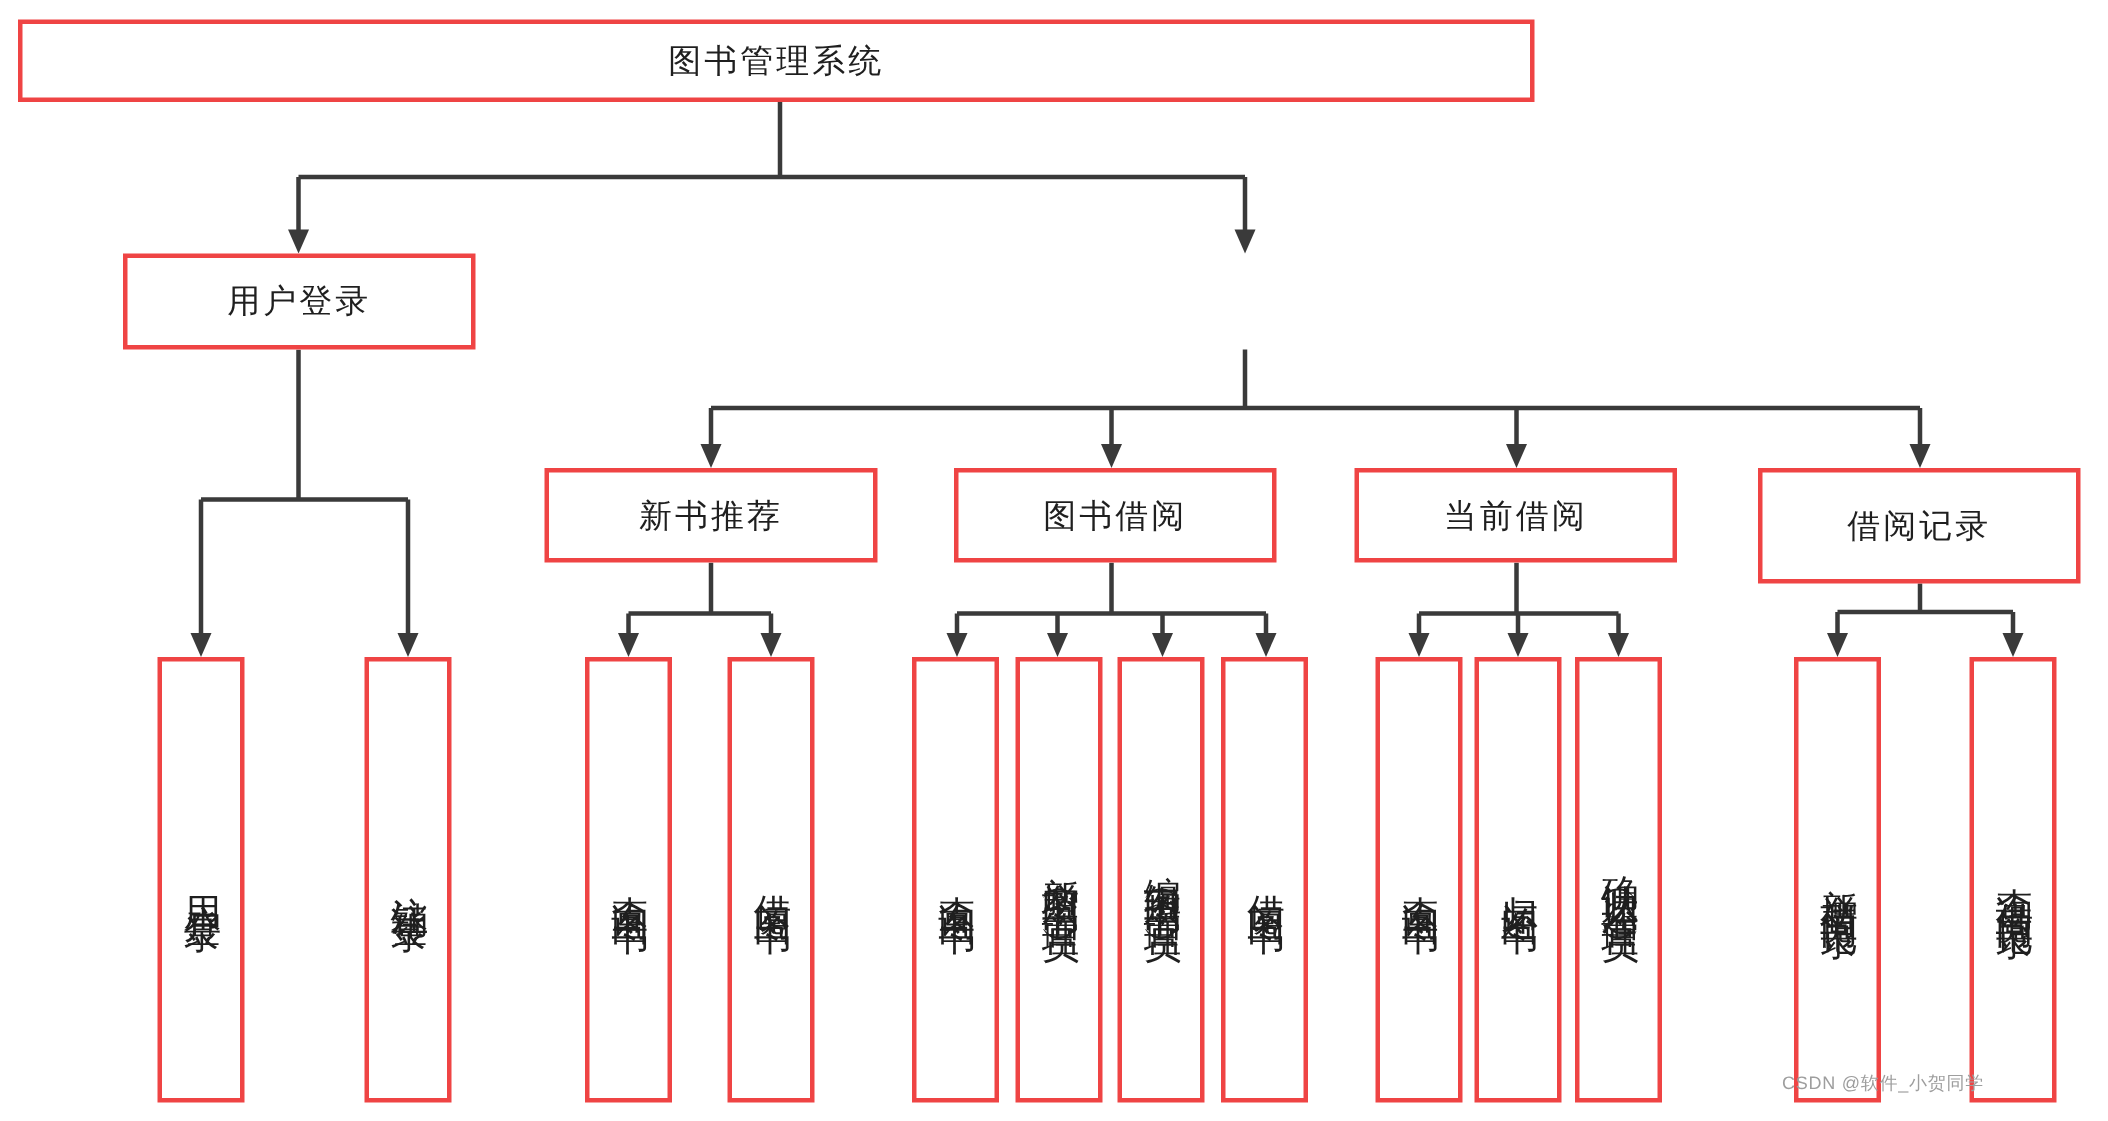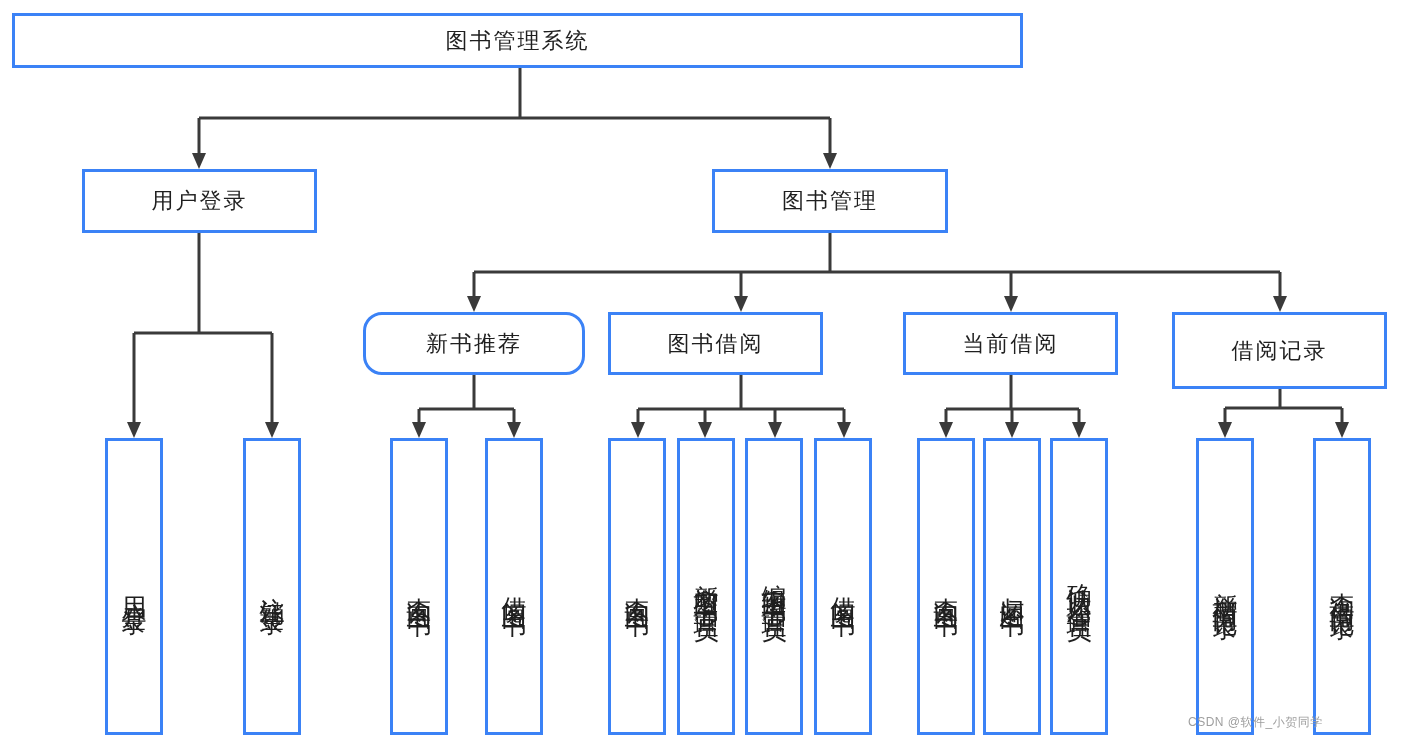--- a/index.html
+++ b/index.html
@@ -3,21 +3,21 @@
 <meta charset="utf-8">
 <style>
   html,body { margin:0; padding:0; background:#ffffff; }
   .canvas {
     position:relative; width:1405px; height:747px; background:#ffffff;
     font-family:"Liberation Sans","DejaVu Sans",sans-serif; overflow:hidden;
   }
   .connectors { position:absolute; left:0; top:0; width:1405px; height:747px; }
   .box {
     position:absolute; box-sizing:border-box; background:#ffffff;
-    border:3px solid #3b82f6; display:flex; align-items:center; justify-content:center;
+    border:3px solid #ef4444; display:flex; align-items:center; justify-content:center;
     color:#1f1f1f;
   }
   .hbox { font-size:22px; letter-spacing:2px; }
   .vbox {
     writing-mode:vertical-rl; text-orientation:mixed;
     font-size:25px; letter-spacing:5px; line-height:1.0;
   }
   .watermark {
     position:absolute; left:1188px; top:714px; width:215px;
     font-size:12px; color:#9e9e9e; letter-spacing:0.5px; white-space:nowrap;
@@ -60,24 +60,23 @@
     <polygon fill="#3a3a3a" stroke="none" points="1072,422 1086,422 1079,438"></polygon>
 
     <path d="M1280,375 V408 M1225,408 H1342 M1225,408 V428 M1342,408 V428"></path>
     <polygon fill="#3a3a3a" stroke="none" points="1218,422 1232,422 1225,438"></polygon>
     <polygon fill="#3a3a3a" stroke="none" points="1335,422 1349,422 1342,438"></polygon>
   </svg>
 
   <div class="box hbox" style="left:12px; top:13px; width:1011px; height:55px;">图书管理系统</div>
 
   <div class="box hbox" style="left:82px; top:169px; width:235px; height:64px;">用户登录</div>
-  <div class="box hbox" style="left:712px; top:169px; width:236px; height:64px;">图书管理</div>
 
-  <div class="box hbox" style="left:363px; top:312px; width:222px; height:63px;border-radius:19px;">新书推荐</div>
-  <div class="box hbox" style="left:608px; top:312px; width:215px; height:63px;">图书借阅</div>
+  <div class="box hbox" style="left:363px; top:312px; width:222px; height:63px;">新书推荐</div>
+  <div class="box hbox" style="left:636px; top:312px; width:215px; height:63px;">图书借阅</div>
   <div class="box hbox" style="left:903px; top:312px; width:215px; height:63px;font-family:Liberation Serif, serif;">当前借阅</div>
   <div class="box hbox" style="left:1172px; top:312px; width:215px; height:77px;">借阅记录</div>
 
   <div class="box vbox" style="left:105px; top:438px; width:58px; height:297px;">用户登录</div>
   <div class="box vbox" style="left:243px; top:438px; width:58px; height:297px;">注销登录</div>
 
   <div class="box vbox" style="left:390px; top:438px; width:58px; height:297px;">查询图书</div>
   <div class="box vbox" style="left:485px; top:438px; width:58px; height:297px;">借阅图书</div>
 
   <div class="box vbox" style="left:608px; top:438px; width:58px; height:297px;">查询图书</div>

